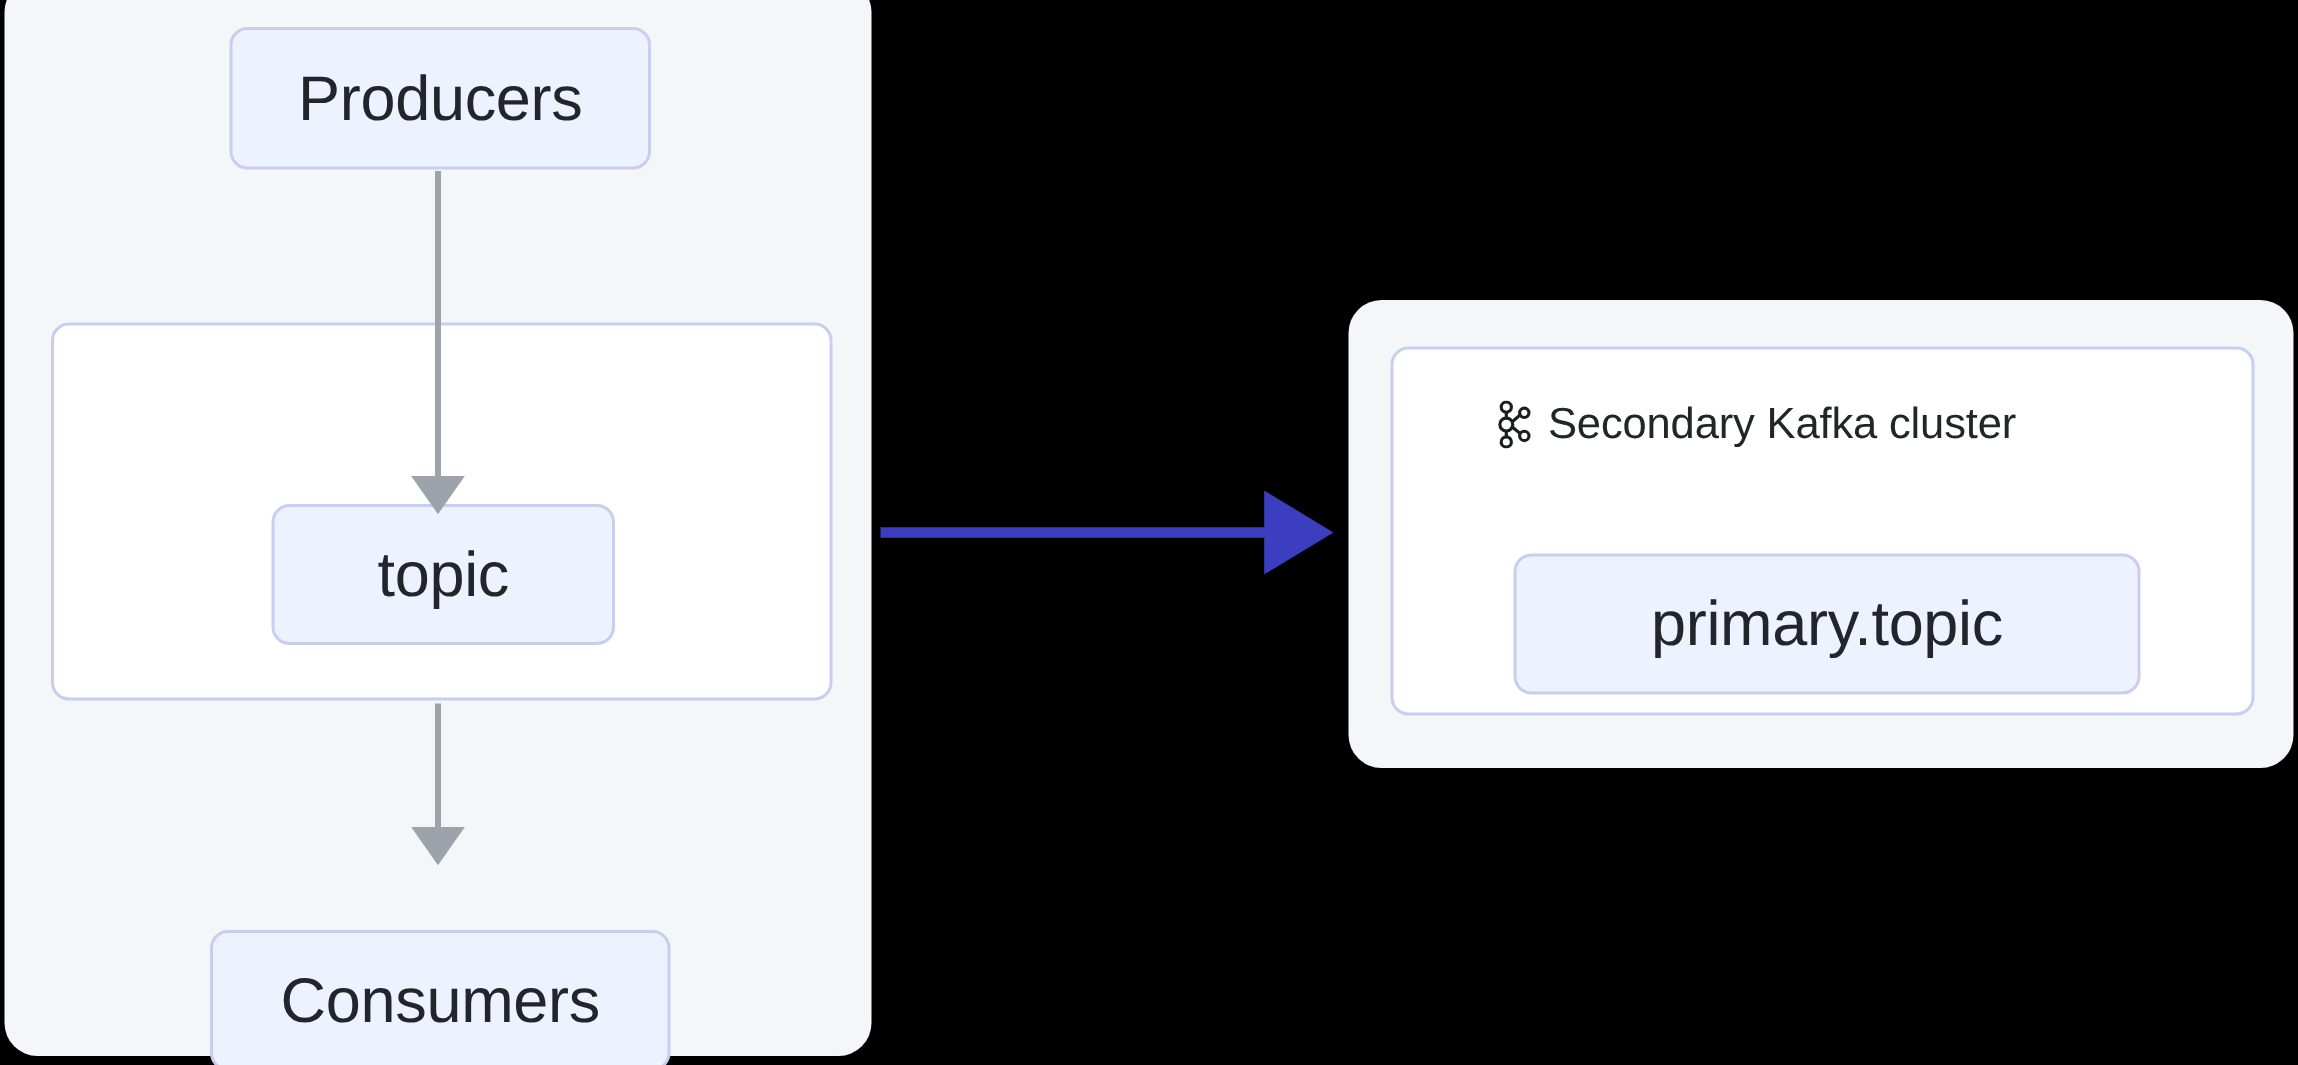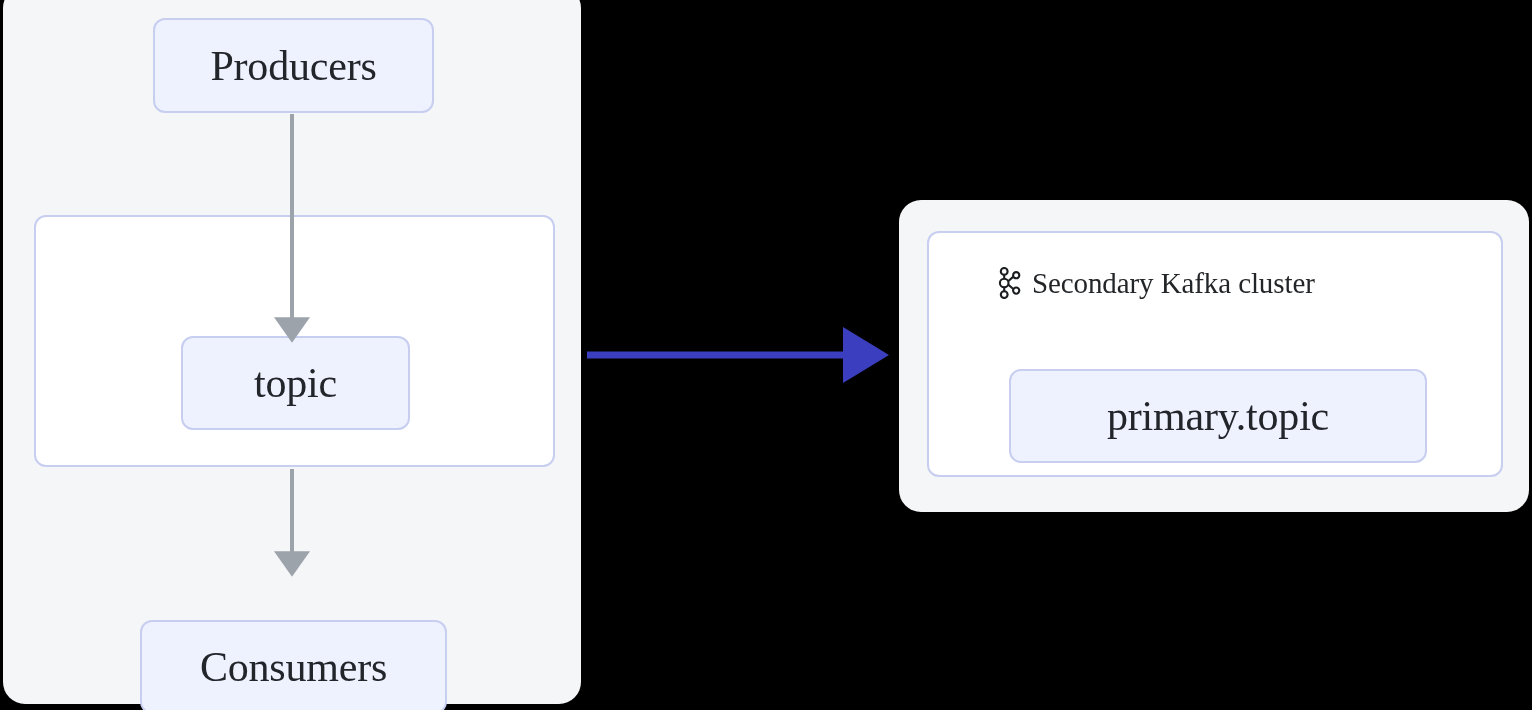--- a/index.html
+++ b/index.html
@@ -14,21 +14,20 @@
     overflow: hidden;
     font-family: "Liberation Sans", "DejaVu Sans", sans-serif;
     -webkit-font-smoothing: antialiased;
   }
 
   #canvas {
     position: relative;
     width: 1532px;
     height: 710px;
     background: #000000;
-    font-family: Liberation Serif, serif;
   }
 
   
   .panel {
     position: absolute;
     background: #f5f6f8;
     border-radius: 22px;
     box-sizing: border-box;
     box-shadow: 0 2px 8px rgba(0,0,0,0.35);
   }

